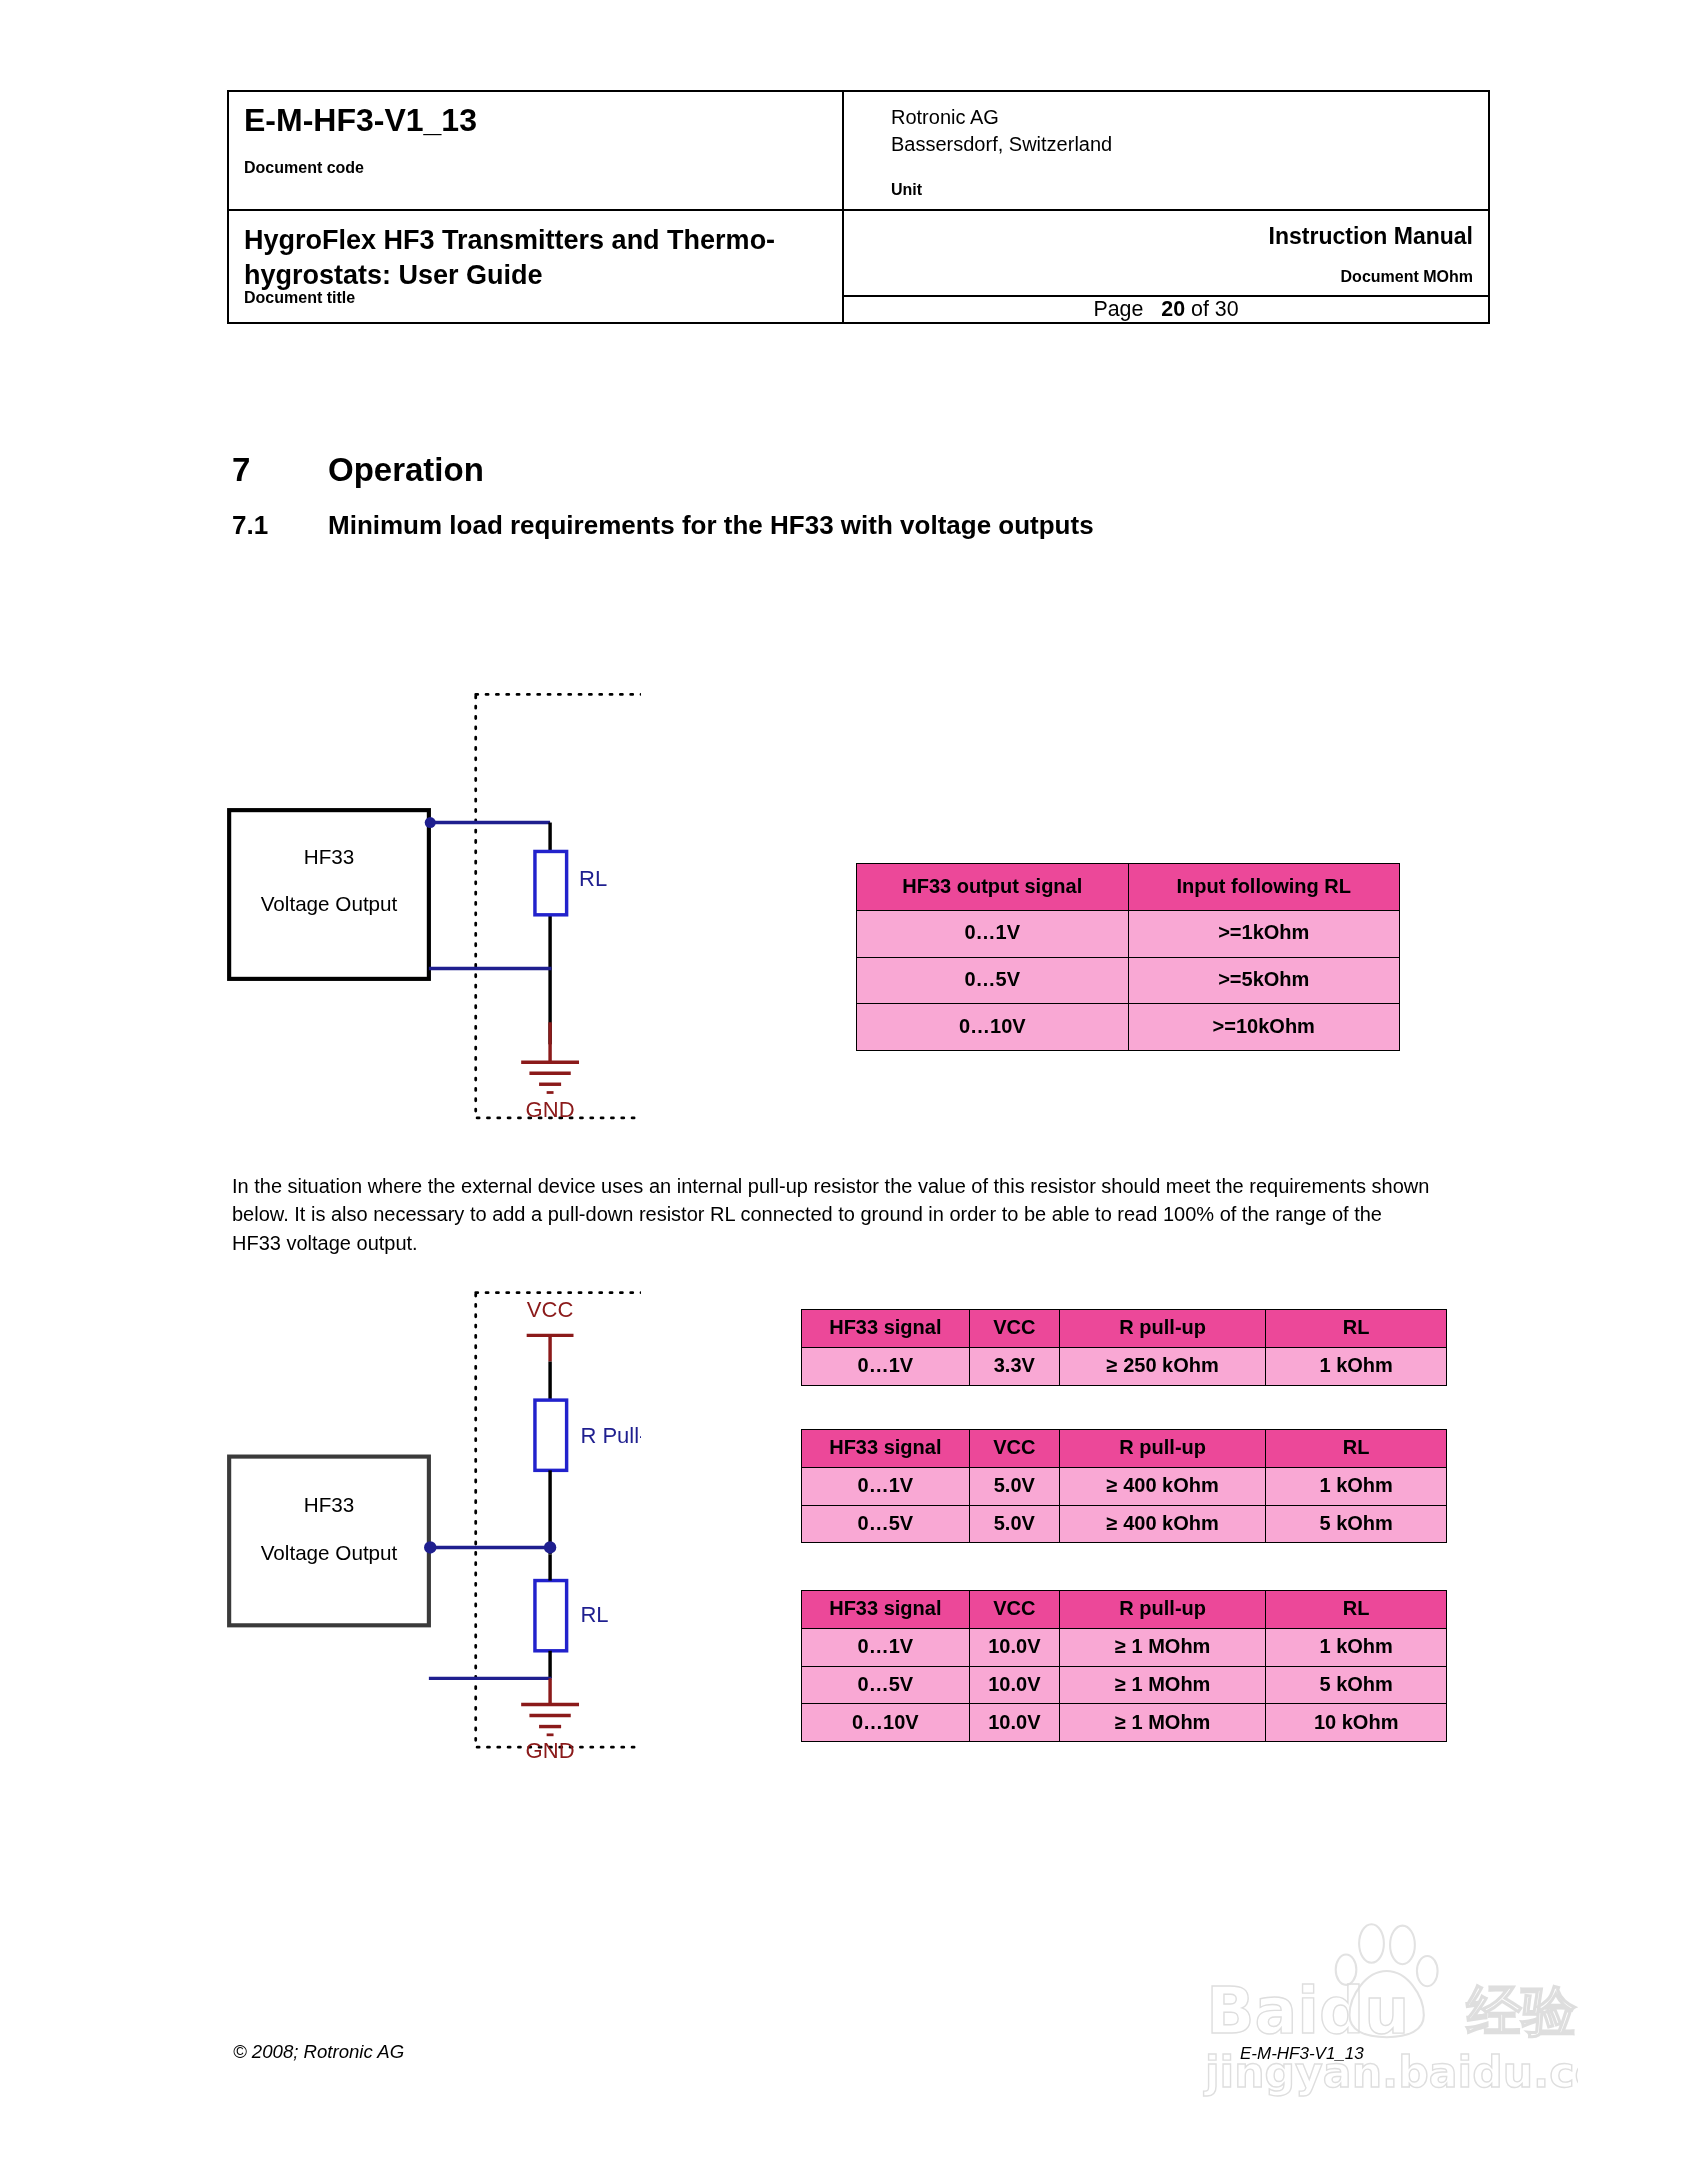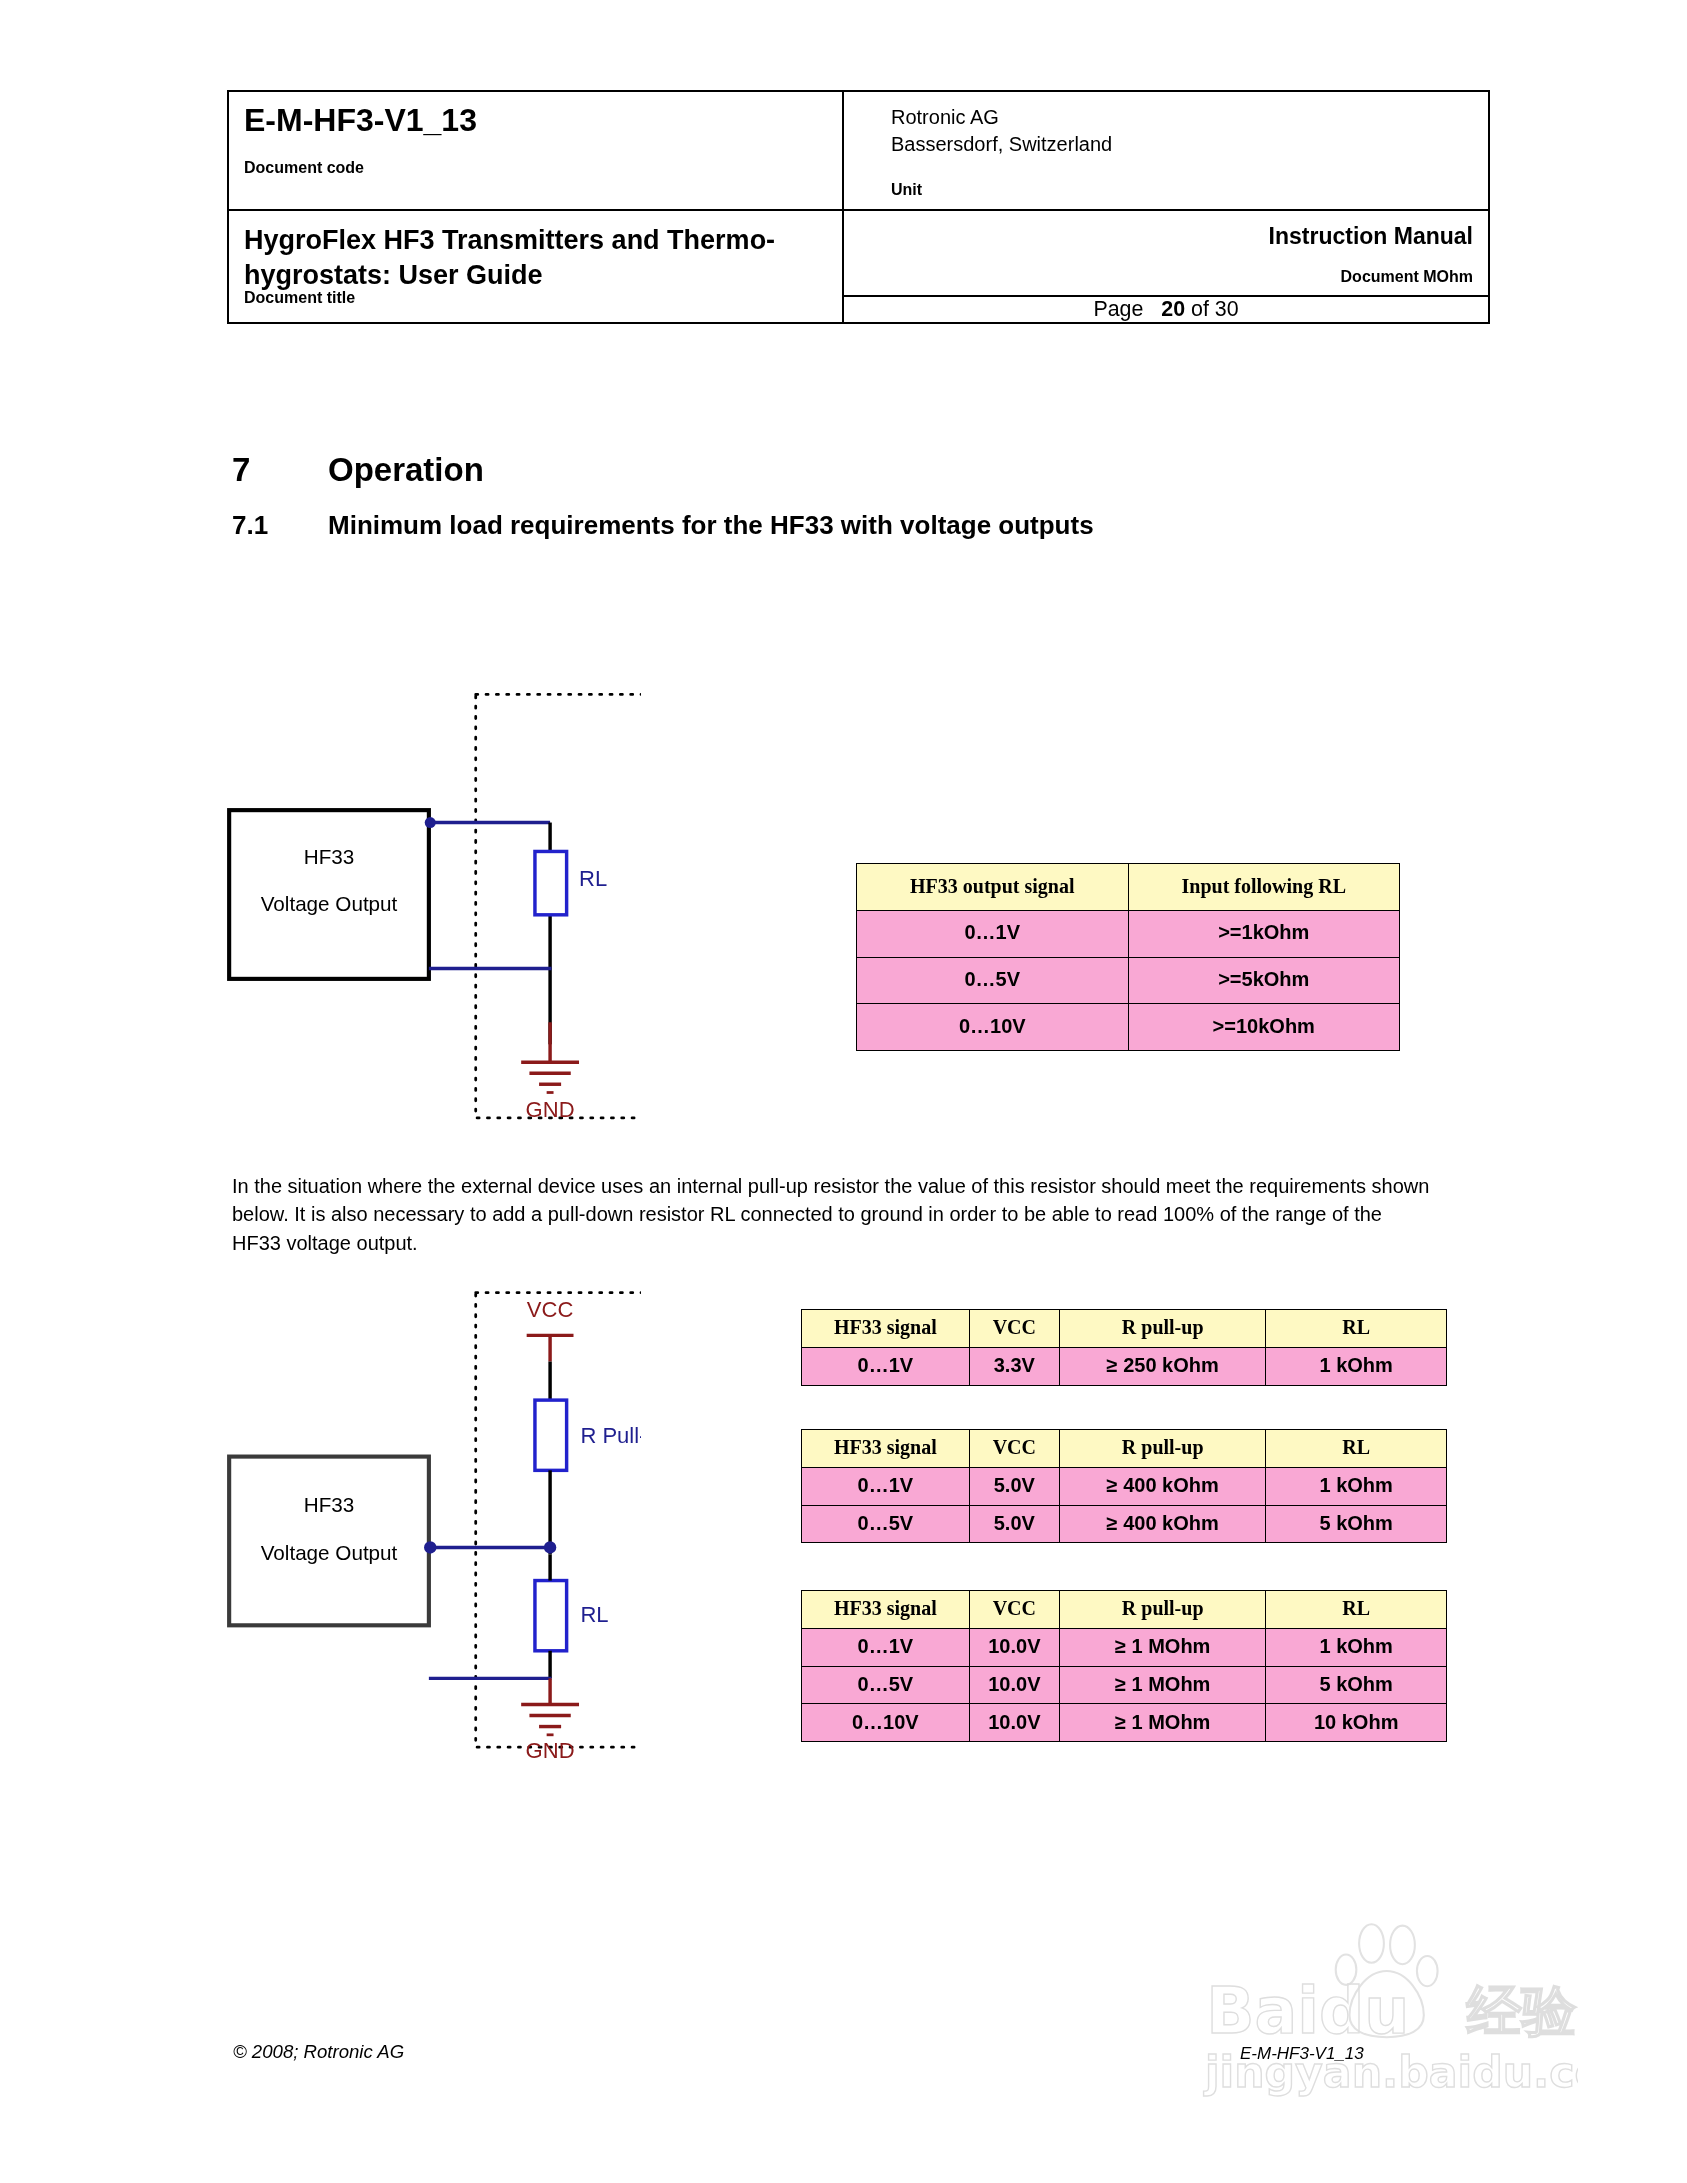--- a/index.html
+++ b/index.html
@@ -117,22 +117,21 @@
   .dtable th, .dtable td {
     border: 1.4px solid #000;
     text-align: center;
     font-weight: bold;
     font-size: 20px;
     padding: 6.2px 2.8px 7.6px 2.8px;
     background: #f9a8d4;
     white-space: nowrap;
   }
   .dtable th {
-    background: #fef9c3;
-    font-family: Liberation Serif, serif;
+    background: #ec4899;
   }
 
   #table1 { left: 856px; top: 863px; width: 544px; }
   #table1 th, #table1 td { height: 32px; }
 
   #table2 { left: 801px; top: 1309px; width: 646px; }
   #table3 { left: 801px; top: 1429px; width: 646px; }
   #table4 { left: 801px; top: 1590px; width: 646px; }
 
   

